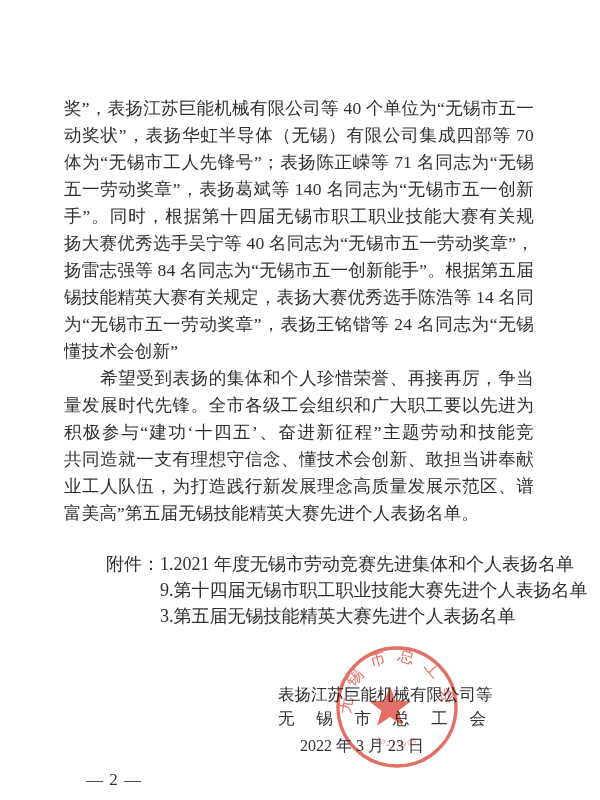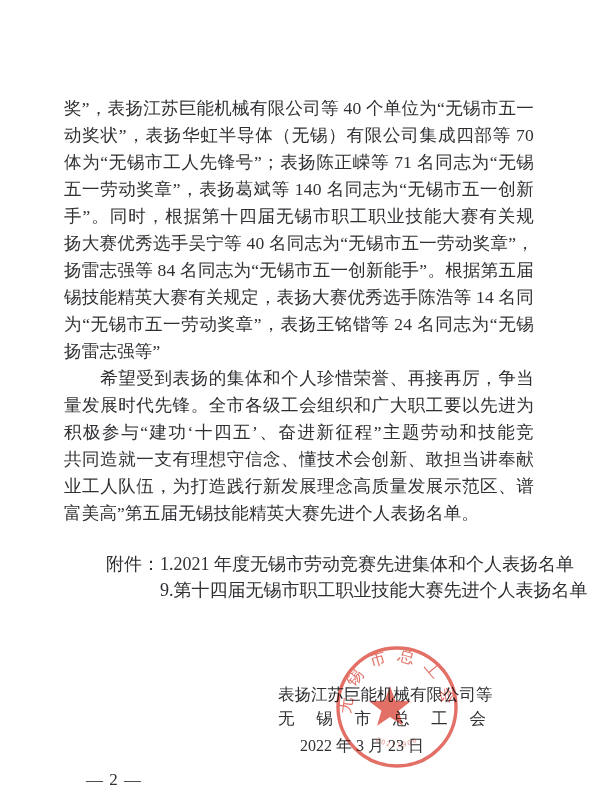--- a/index.html
+++ b/index.html
@@ -42,34 +42,35 @@
   <div class="body-text">
     <div class="bline">奖”，表扬江苏巨能机械有限公司等 40 个单位为“无锡市五一劳</div>
     <div class="bline">动奖状”，表扬华虹半导体（无锡）有限公司集成四部等 70 个集</div>
     <div class="bline">体为“无锡市工人先锋号”；表扬陈正嵘等 71 名同志为“无锡市</div>
     <div class="bline">五一劳动奖章”，表扬葛斌等 140 名同志为“无锡市五一创新能</div>
     <div class="bline">手”。同时，根据第十四届无锡市职工职业技能大赛有关规定，表</div>
     <div class="bline">扬大赛优秀选手吴宁等 40 名同志为“无锡市五一劳动奖章”，表</div>
     <div class="bline">扬雷志强等 84 名同志为“无锡市五一创新能手”。根据第五届无</div>
     <div class="bline">锡技能精英大赛有关规定，表扬大赛优秀选手陈浩等 14 名同志</div>
     <div class="bline">为“无锡市五一劳动奖章”，表扬王铭锴等 24 名同志为“无锡市</div>
-    <div class="bline nj">扬雷志强等”</div>
+    <div class="bline nj">懂技术会创新”</div>
     <div class="bline">　　希望受到表扬的集体和个人珍惜荣誉、再接再厉，争当高质</div>
     <div class="bline">量发展时代先锋。全市各级工会组织和广大职工要以先进为榜样，</div>
     <div class="bline">积极参与“建功‘十四五’、奋进新征程”主题劳动和技能竞赛，</div>
     <div class="bline">共同造就一支有理想守信念、懂技术会创新、敢担当讲奉献的产</div>
     <div class="bline">业工人队伍，为打造践行新发展理念高质量发展示范区、谱写“强</div>
     <div class="bline nj">富美高”第五届无锡技能精英大赛先进个人表扬名单。</div>
   </div>
 
   <div class="attachments">
     <div class="att-label">附件：</div>
     <div class="att-items">
       <div class="att-item">1.2021 年度无锡市劳动竞赛先进集体和个人表扬名单</div>
       <div class="att-item">9.第十四届无锡市职工职业技能大赛先进个人表扬名单</div>
+      <div class="att-item">3.第五届无锡技能精英大赛先进个人表扬名单</div>
     </div>
   </div>
 
   <div class="signature">
     <div class="sig-office">表扬江苏巨能机械有限公司等</div>
     <div class="sig-union">无锡市总工会</div>
     <div class="sig-date">2022 年 3 月 23 日</div>
   </div>
 
   <svg class="seal" viewBox="0 0 140 140" width="140" height="140" xmlns="http://www.w3.org/2000/svg">

